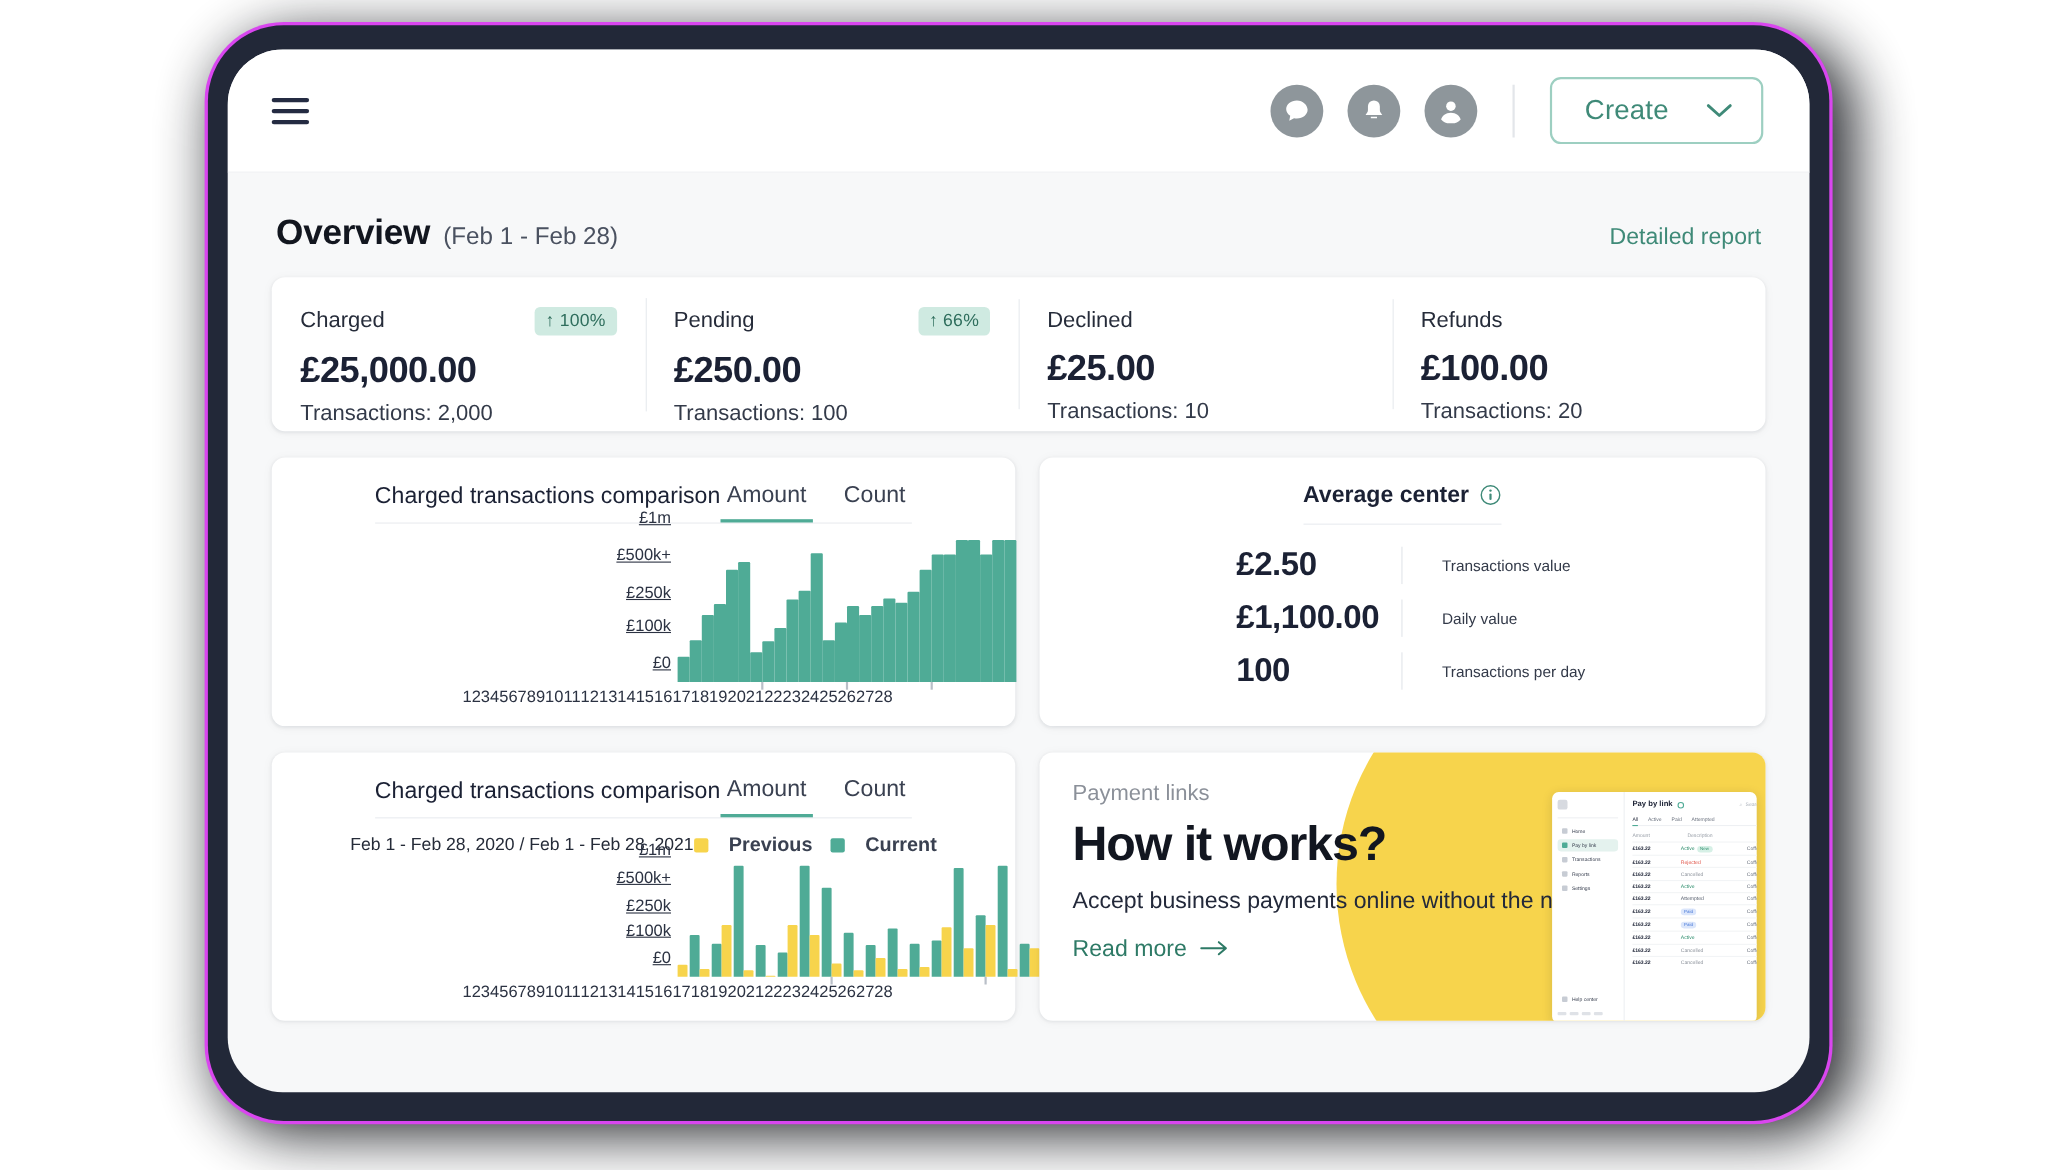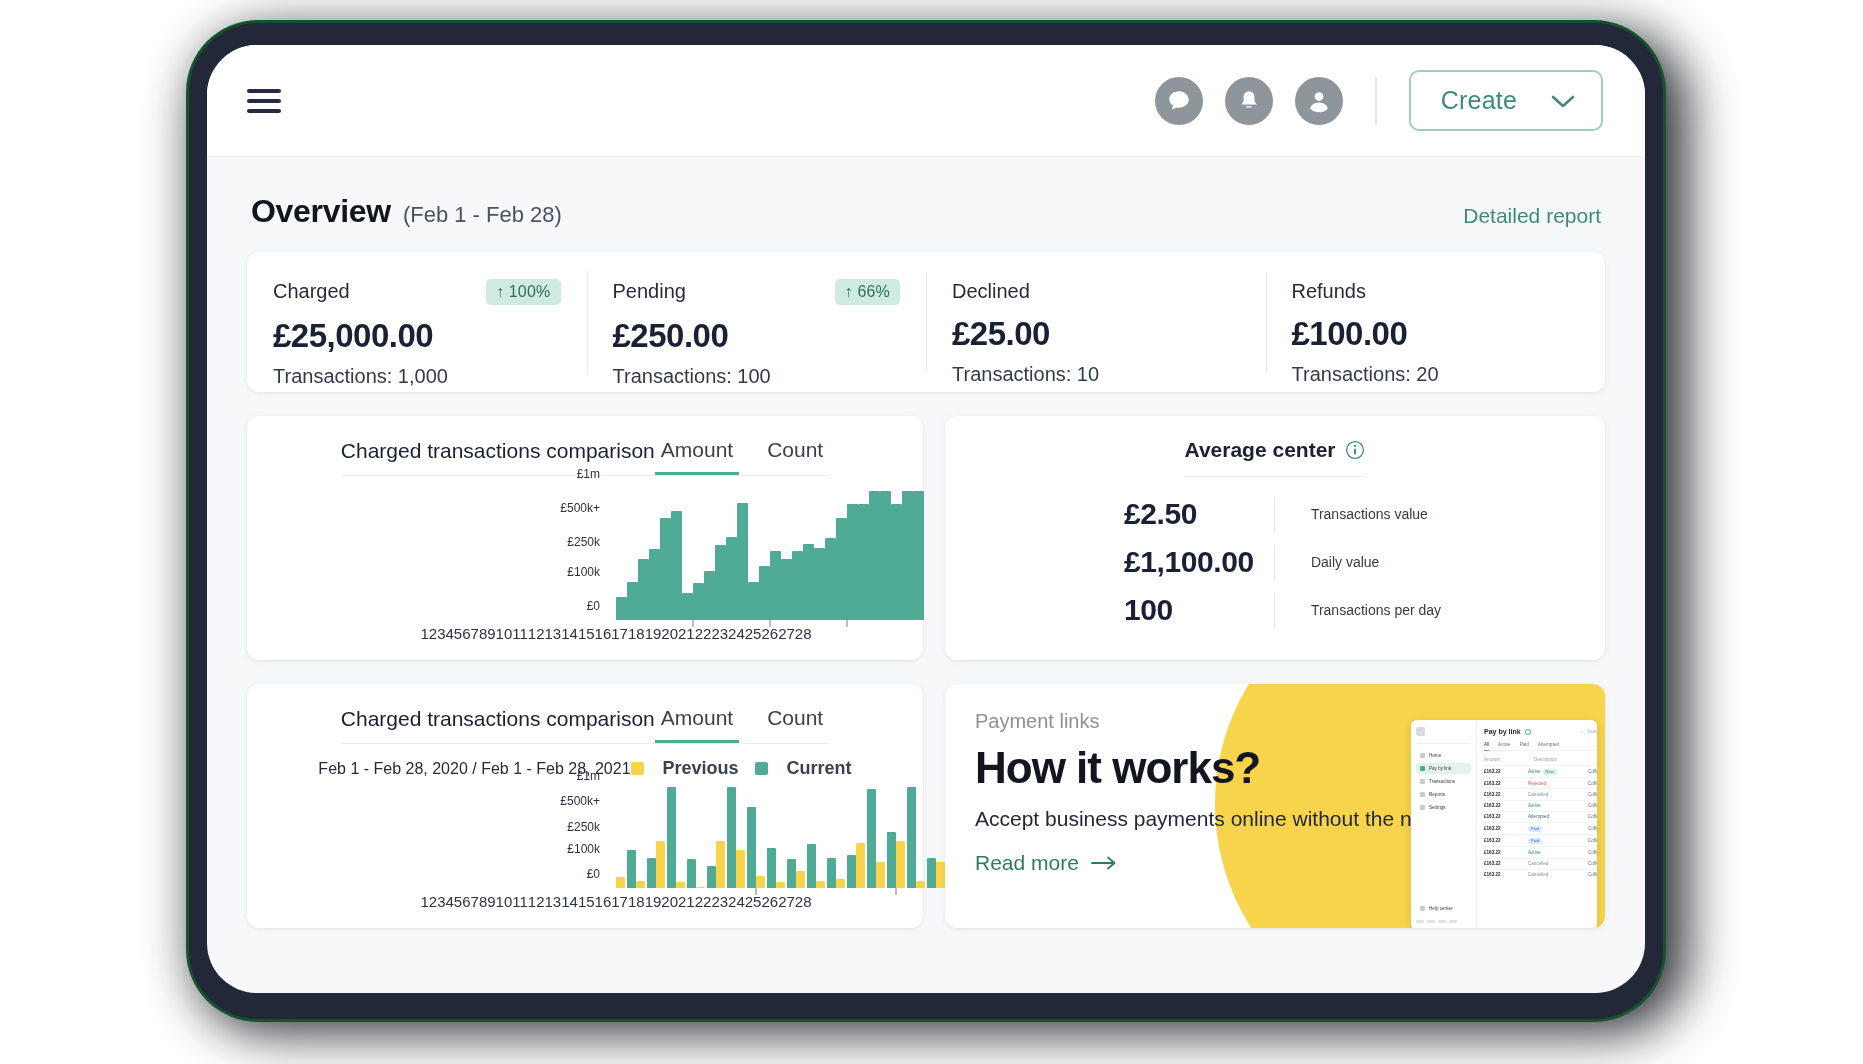--- a/index.html
+++ b/index.html
@@ -15,21 +15,21 @@
   .tablet-shadow{
     position:absolute; left:196px; top:32px; width:1490px; height:1000px;
     border-radius:74px;
     background:#0b0d12;
     filter: blur(26px);
     opacity:.88;
   }
   .tablet-outer{
     position:absolute; left:186px; top:20px; width:1480px; height:1002px;
     border-radius:72px;
-    background:#14532d;
+    background:#d946ef;
     padding:3px;
   }
   .tablet-bezel{
     width:100%; height:100%;
     border-radius:69px;
     background:#222838;
     padding:22px 18px 26px 18px;
   }
   .screen{
     width:100%; height:100%;
@@ -104,21 +104,21 @@
   .tabs{ margin-left:auto; display:flex; gap:22px; }
   .tab{ font-size:21px; color:#3a4151; padding:0 6px 10px 6px; cursor:pointer; border-bottom:3px solid transparent; }
   .tab.active{ border-bottom-color:#4fab96; }
   .chart-range{ font-size:16px; color:#252b38; margin-top:14px; display:flex; align-items:center; }
   .legend{ margin-left:auto; display:flex; gap:16px; align-items:center; }
   .legend-item{ display:flex; align-items:center; gap:19px; font-size:18px; color:#3a4151;font-weight:bold; }
   .swatch{ width:13px;height:13px;border-radius:2px; }
 
   .plot{ flex:1; display:flex; margin-top:8px; position:relative; }
   .yaxis{ width:62px; position:relative; flex:0 0 62px; }
-  .ytick{ position:absolute; right:16px; transform:translateY(-50%); font-size:12px; color:#2b3242; white-space:nowrap; }
+  .ytick{ position:absolute; right:6px; transform:translateY(-50%); font-size:15px; color:#2b3242; white-space:nowrap;text-decoration:underline; }
   .plotarea{ flex:1; position:relative; }
   .gridline{ position:absolute; left:0; right:0; height:1px; background:#eceef1; }
   .baseline{ position:absolute; left:0; right:0; bottom:0; height:1px; background:#d9dde2; }
   .bars{ position:absolute; left:0; right:0; top:0; bottom:0; display:flex; align-items:flex-end; }
   .bargroup{ flex:1; height:100%; display:flex; align-items:flex-end; justify-content:center; gap:2px; }
   .bar{ width:9px; border-radius:1px 1px 0 0; }
   .bar.single{ width:11px; }
   .xaxis{ display:flex; margin-left:62px; margin-top:5px; }
   .xtick{ flex:1; text-align:center; font-size:15px; color:#2b3242; }
   .xminor{ position:absolute; width:2px; height:7px; background:#b9bfc8; bottom:-7px; }
@@ -238,21 +238,21 @@
         </div>
 
         <div class="card kpi-row">
 
           <div class="kpi">
             <div class="kpi-top">
               <div class="kpi-label">Charged</div>
               <div class="badge">↑ 100%</div>
             </div>
             <div class="kpi-value">£25,000.00</div>
-            <div class="kpi-trans">Transactions: 1,000</div>
+            <div class="kpi-trans">Transactions: 2,000</div>
           </div>
 
           <div class="kpi">
             <div class="kpi-top">
               <div class="kpi-label">Pending</div>
               <div class="badge">↑ 66%</div>
             </div>
             <div class="kpi-value">£250.00</div>
             <div class="kpi-trans">Transactions: 100</div>
           </div>

